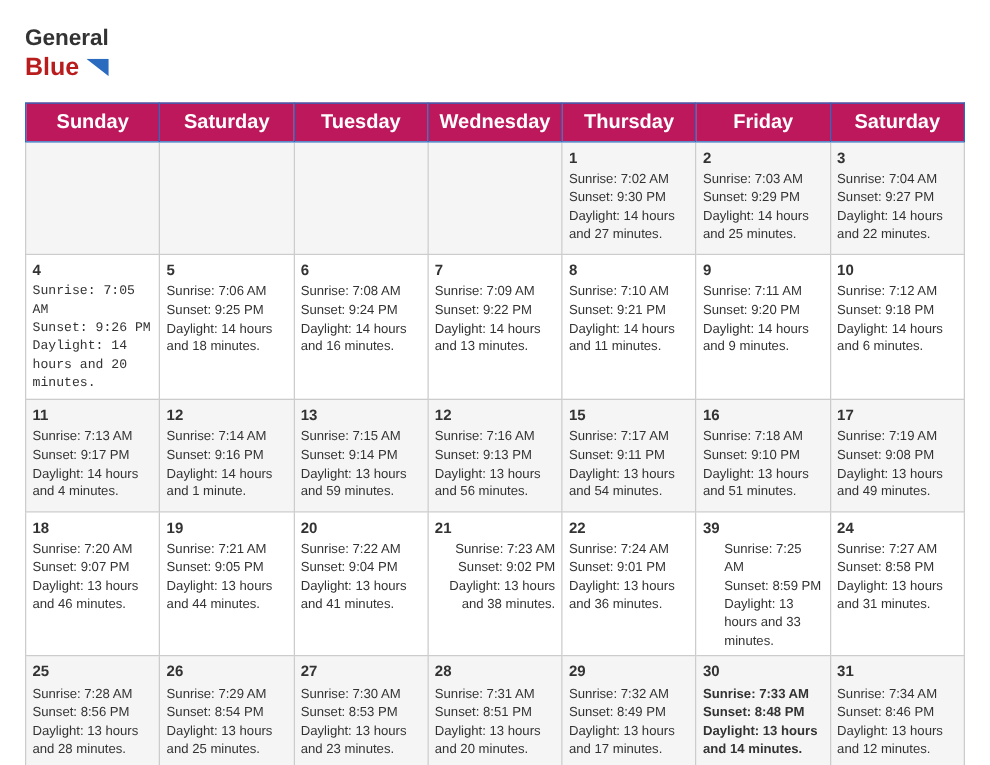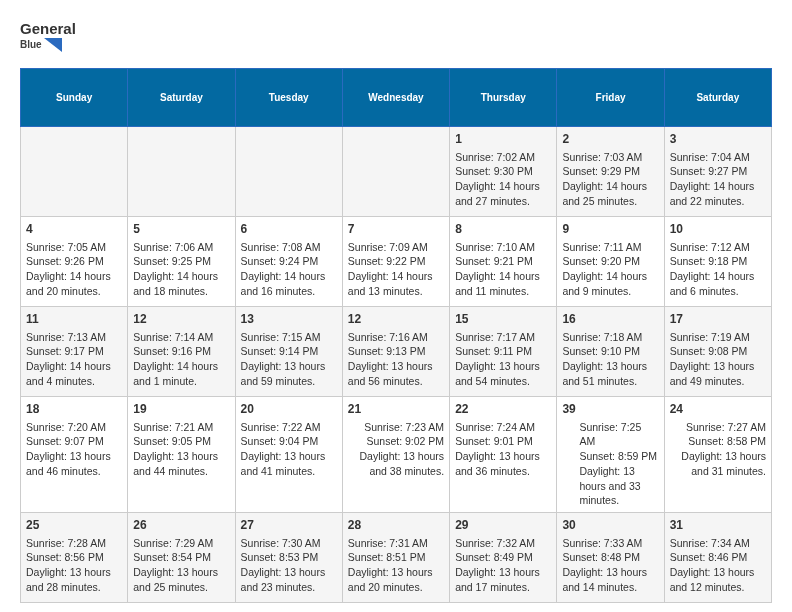--- a/index.html
+++ b/index.html
@@ -34,25 +34,25 @@
       font-size: 16px;
       font-weight: normal;
       color: #555;
     }
     table {
       width: 100%;
       border-collapse: collapse;
       font-size: 11px;
     }
     thead tr th {
-      background-color: #0369a1;
+      background-color: #be185d;
       color: #fff;
       text-align: center;
-      padding: 23px 4px;
-      font-size: 10px;
+      padding: 6px 4px;
+      font-size: 16px;
       font-weight: bold;
       border: 1px solid #2a6abf;
     }
     tbody tr td {
       border: 1px solid #ccc;
       vertical-align: top;
       padding: 4px 5px;
       min-height: 80px;
       height: 90px;
       width: calc(100% / 7);
@@ -78,22 +78,22 @@
     .empty {
       background-color: inherit;
     }
   </style>
 </head>
 <body>
 
 <div class="header">
   <div class="logo">
   <div style="display:flex;flex-direction:column;line-height:1.2;">
-    <span style="font-size:15px;font-weight:bold;color:#333;">General</span>
-    <span style="font-size:10px;font-weight:bold;color:#404040;">Blue
+    <span style="font-size:18px;font-weight:bold;color:#333;">General</span>
+    <span style="font-size:20px;font-weight:bold;color:#b91c1c;">Blue
       <svg width="18" height="14" viewBox="0 0 18 14" style="vertical-align:middle;">
         <polygon points="0,0 18,0 18,14" fill="#2a6abf"></polygon>
       </svg>
     </span>
   </div>
 </div>
   <div class="title-block">
     <h1></h1>
     <h2></h2>
   </div>
@@ -132,21 +132,21 @@
         <td>
           <span class="day-number">3</span>
           <div class="day-info" style="white-space: pre-line;">Sunrise: 7:04 AM
 Sunset: 9:27 PM
 Daylight: 14 hours and 22 minutes.</div>
         </td>
       </tr>
       <tr>
         <td>
           <span class="day-number">4</span>
-          <div class="day-info" style="white-space: pre-line;">Sunrise: 7:05 AM
+          <div class="day-info" style="white-space: pre-line; font-family: Liberation Mono, monospace;">Sunrise: 7:05 AM
 Sunset: 9:26 PM
 Daylight: 14 hours and 20 minutes.</div>
         </td>
         <td>
           <span class="day-number">5</span>
           <div class="day-info" style="white-space: pre-line;">Sunrise: 7:06 AM
 Sunset: 9:25 PM
 Daylight: 14 hours and 18 minutes.</div>
         </td>
         <td>
@@ -256,21 +256,21 @@
 Daylight: 13 hours and 36 minutes.</div>
         </td>
         <td>
           <span class="day-number">39</span>
           <div class="day-info" style="white-space: pre-line; margin-left: 17px;">Sunrise: 7:25 AM
 Sunset: 8:59 PM
 Daylight: 13 hours and 33 minutes.</div>
         </td>
         <td>
           <span class="day-number">24</span>
-          <div class="day-info" style="white-space: pre-line; text-align: right;">Sunrise: 7:27 AM
+          <div class="day-info" style="white-space: pre-line;">Sunrise: 7:27 AM
 Sunset: 8:58 PM
 Daylight: 13 hours and 31 minutes.</div>
         </td>
       </tr>
       <tr>
         <td>
           <span class="day-number">25</span>
           <div class="day-info" style="white-space: pre-line;">Sunrise: 7:28 AM
 Sunset: 8:56 PM
 Daylight: 13 hours and 28 minutes.</div>
@@ -294,21 +294,21 @@
 Daylight: 13 hours and 20 minutes.</div>
         </td>
         <td>
           <span class="day-number">29</span>
           <div class="day-info" style="white-space: pre-line;">Sunrise: 7:32 AM
 Sunset: 8:49 PM
 Daylight: 13 hours and 17 minutes.</div>
         </td>
         <td>
           <span class="day-number">30</span>
-          <div class="day-info" style="white-space: pre-line;">Sunrise: 7:33 AM
+          <div class="day-info" style="white-space: pre-line; font-weight: bold;">Sunrise: 7:33 AM
 Sunset: 8:48 PM
 Daylight: 13 hours and 14 minutes.</div>
         </td>
         <td>
           <span class="day-number">31</span>
           <div class="day-info" style="white-space: pre-line;">Sunrise: 7:34 AM
 Sunset: 8:46 PM
 Daylight: 13 hours and 12 minutes.</div>
         </td>
       </tr>

